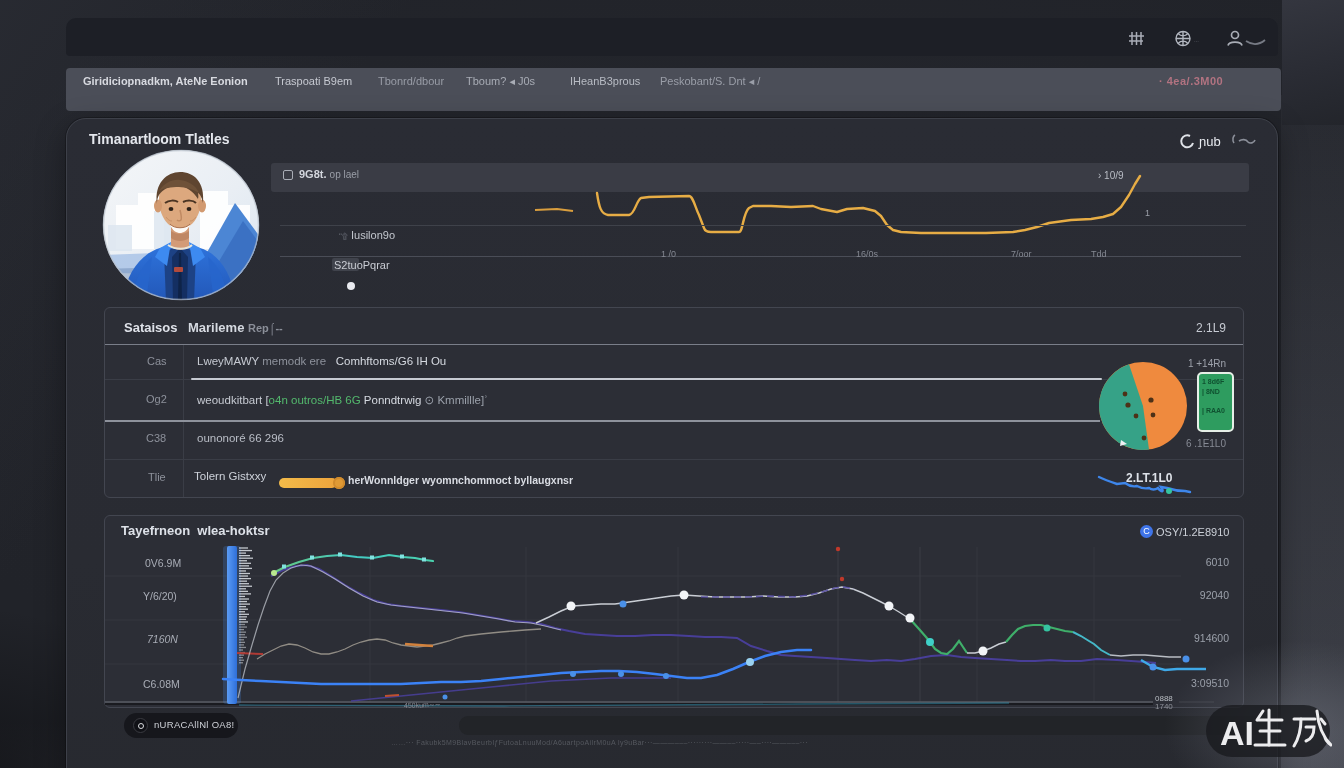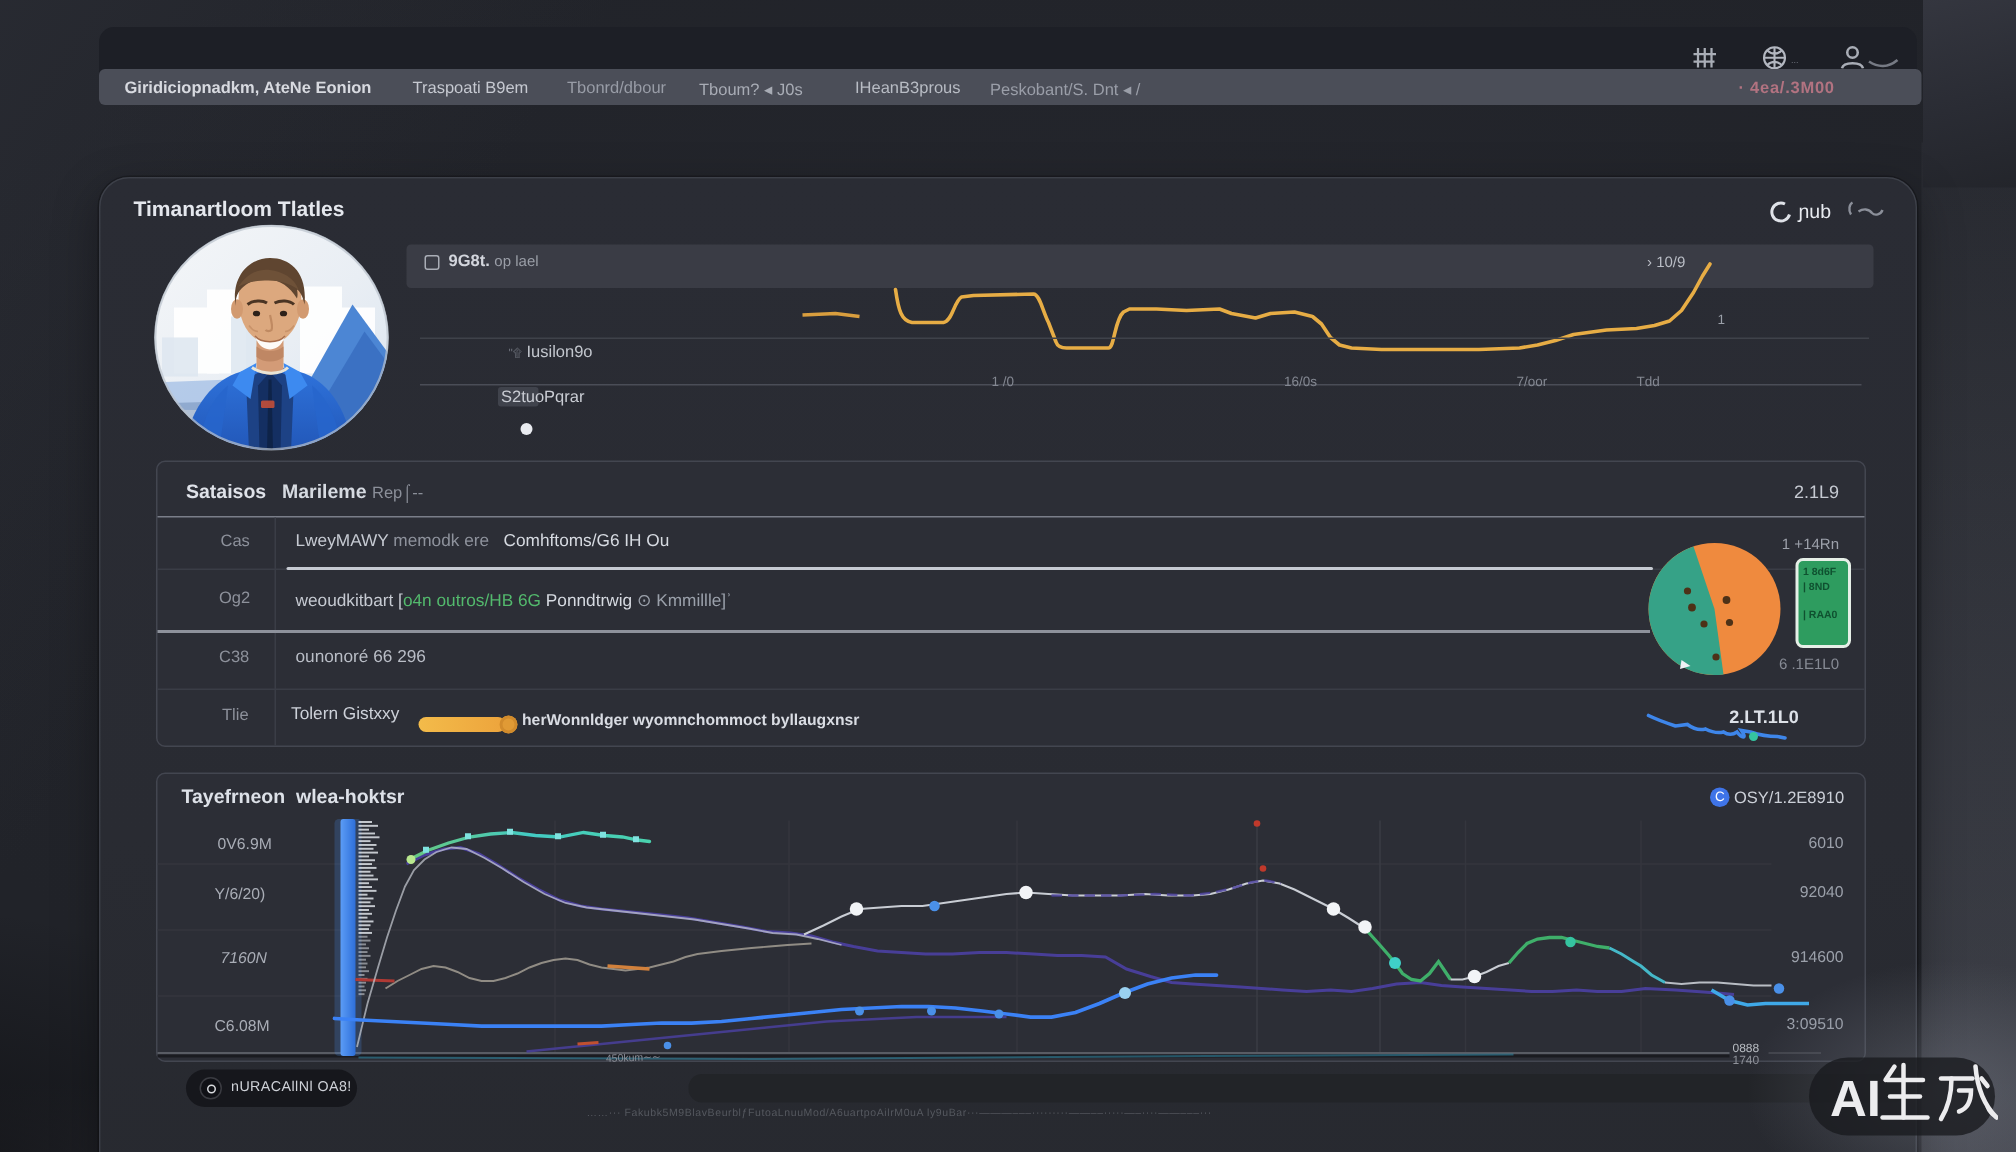--- a/index.html
+++ b/index.html
@@ -10,21 +10,21 @@
     background:
       linear-gradient(125deg, rgba(60,63,74,.25) 0%, rgba(33,35,41,0) 22%),
       radial-gradient(1200px 700px at 55% 45%, rgba(48,50,60,.25), rgba(0,0,0,0) 70%),
       radial-gradient(340px 300px at -30px 810px, rgba(14,15,18,.85), rgba(14,15,18,0) 68%),
       linear-gradient(to bottom, rgba(0,0,0,0) 94%, rgba(58,58,66,.35) 100%);}
   .abs{position:absolute;}
   
   .hdr{position:absolute;left:66px;top:18px;width:1212px;height:38px;background:#1d1f26;border-radius:10px 10px 4px 4px;}
   .hdr .title{position:absolute;left:22px;top:9px;font-size:19px;font-weight:700;color:#e2e5ec;letter-spacing:.1px;}
   
-  .nav{position:absolute;left:66px;top:46px;width:1215px;height:24px;background:#4b4e58;border-radius:4px;}
+  .nav{position:absolute;left:66px;top:68px;width:1215px;height:43px;background:#4b4e58;border-radius:4px;}
   .nav span{position:absolute;top:7px;font-size:11px;white-space:nowrap;}
   
   .panel{position:absolute;left:66px;top:118px;width:1212px;height:736px;
      background:linear-gradient(to bottom,#2a2c34 0%,#292b32 60%,#27292f 100%);
      border:1px solid #3d4049;border-radius:20px;box-sizing:border-box;
      box-shadow:0 0 0 1px rgba(0,0,0,.25), 0 10px 30px rgba(0,0,0,.35);}
   .pt{position:absolute;left:22px;top:12px;font-size:14px;font-weight:700;color:#e4e7ed;letter-spacing:0;}
   
   .strip{position:absolute;left:204px;top:44px;width:978px;height:29px;background:#3a3c45;border-radius:3px;}
   .box{position:absolute;background:#2c2e36;border:1px solid #434650;border-radius:6px;box-sizing:border-box;}
@@ -171,21 +171,21 @@
   <div class="abs" style="left:265px;top:139px;width:27px;height:13px;background:#40434c;border-radius:2px;"></div>
   <div class="abs" style="left:267px;top:140px;font-size:11px;color:#c9ccd3;">S2tuoPqrar</div>
   <div class="abs" style="left:594px;top:130px;font-size:9px;color:#848892;">1 /0</div>
   <div class="abs" style="left:789px;top:130px;font-size:9px;color:#848892;">16/0s</div>
   <div class="abs" style="left:944px;top:130px;font-size:9px;color:#848892;">7/oor</div>
   <div class="abs" style="left:1024px;top:130px;font-size:9px;color:#848892;">Tdd</div>
   <div class="abs" style="left:280px;top:163px;width:8px;height:8px;border-radius:50%;background:#e9ebf0;"></div>
 
   <div class="box" style="left:37px;top:188px;width:1140px;height:191px;"></div>
   <div class="abs" style="left:57px;top:201px;font-size:13px;font-weight:700;color:#dfe2e9;">Sataisos</div>
-  <div class="abs" style="left:121px;top:201px;font-size:13px;font-weight:600;color:#d6dae1;">Marileme <span style="color:#8b8f99;font-weight:400;font-size:11px;margin-top:20px;">Rep⌠--</span></div>
+  <div class="abs" style="left:121px;top:201px;font-size:13px;font-weight:600;color:#d6dae1;">Marileme <span style="color:#8b8f99;font-weight:700;font-size:11px;margin-top:20px;">Rep⌠--</span></div>
   <div class="abs" style="left:1059px;top:202px;width:100px;text-align:right;font-size:12px;color:#c6cad2;">2.1L9</div>
   <div class="abs" style="left:38px;top:225px;width:1138px;height:1px;background:#7a7e89;"></div>
   <div class="abs" style="left:116px;top:226px;width:1px;height:152px;background:#3a3d46;"></div>
 
   <div class="row-label" style="left:80px;top:236px;">Cas</div>
   <div class="abs" style="left:130px;top:236px;font-size:11.5px;"><span style="color:#c6cad2;">LweyMAWY </span><span style="color:#8e929c;">memodk ere</span><span style="color:#d6dae1;">&nbsp;&nbsp; Comhftoms/G6 IH Ou</span></div>
   <div class="abs" style="left:1059px;top:239px;width:100px;text-align:right;font-size:10px;color:#9da1ab;">1 +14Rn</div>
   <div class="abs" style="left:38px;top:259.5px;width:1138px;height:1px;background:#3a3d46;"></div>
   <div class="abs" style="left:124px;top:258.5px;width:911px;height:2px;background:#c6cad2;border-radius:1px;"></div>
 
@@ -218,21 +218,21 @@
   </svg>
 
   <div class="abs" style="left:1130px;top:253px;width:37px;height:60px;background:#2e9c5f;border:2px solid #e6efe7;border-radius:5px;box-sizing:border-box;"></div>
   <div class="abs" style="left:1135px;top:258px;font-size:7px;line-height:9.5px;color:#0f5130;font-weight:700;">1 8d6F<br>| 8ND<br><br>| RAA0</div>
   <div class="abs" style="left:1059px;top:319px;width:100px;text-align:right;font-size:10px;color:#878b95;">6 .1E1L0</div>
 
   <svg class="abs" style="left:1028px;top:352px;" width="100" height="28" viewBox="0 0 100 28">
     <path d="M4,6 C10,9 16,11 22,13 L30,12 C34,15 38,16 42,15 C46,17 50,18 54,17 C57,19 60,19 63,17 C66,21 70,22 66,16 L72,17 C78,19 84,20 90,20 L95,21" stroke="#3e86ea" stroke-width="2.4" fill="none" stroke-linecap="round"></path>
     <circle cx="74" cy="20" r="3" fill="#35c4a0"></circle>
   </svg>
-  <div class="abs" style="left:1059px;top:352px;width:100px;text-align:center;font-size:12px;font-weight:600;color:#dde1e8;">2.LT.1L0</div>
+  <div class="abs" style="left:1059px;top:352px;width:100px;text-align:left;font-size:12px;font-weight:600;color:#dde1e8;">2.LT.1L0</div>
 
   <div class="box" style="left:37px;top:396px;width:1140px;height:193px;"></div>
   <div class="abs" style="left:54px;top:404px;font-size:13px;font-weight:600;color:#dde1e8;">Tayefrneon&nbsp; wlea-hoktsr</div>
   <div class="abs" style="left:1073px;top:406px;width:13px;height:13px;border-radius:50%;background:#3f74e8;color:#fff;font-size:9px;text-align:center;line-height:13px;">C</div>
   <div class="abs" style="left:1089px;top:407px;font-size:11px;color:#ccd0d8;">OSY/1.2E8910</div>
 
   <div class="abs" style="left:78px;top:438px;font-size:10.5px;color:#a9adb6;">0V6.9M</div>
   <div class="abs" style="left:76px;top:471px;font-size:10.5px;color:#a9adb6;">Y/6/20)</div>
   <div class="abs" style="left:80px;top:514px;font-size:10.5px;color:#a9adb6;font-style:italic;">7160N</div>
   <div class="abs" style="left:76px;top:559px;font-size:10.5px;color:#a9adb6;">C6.08M</div>

